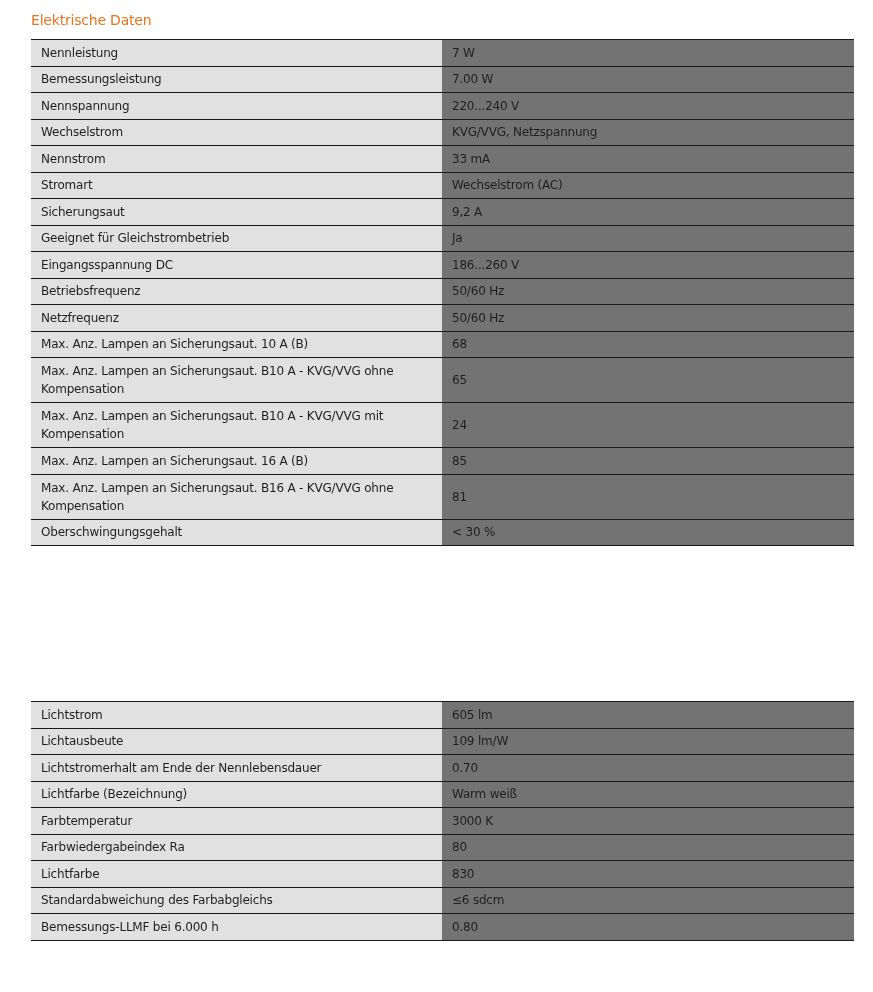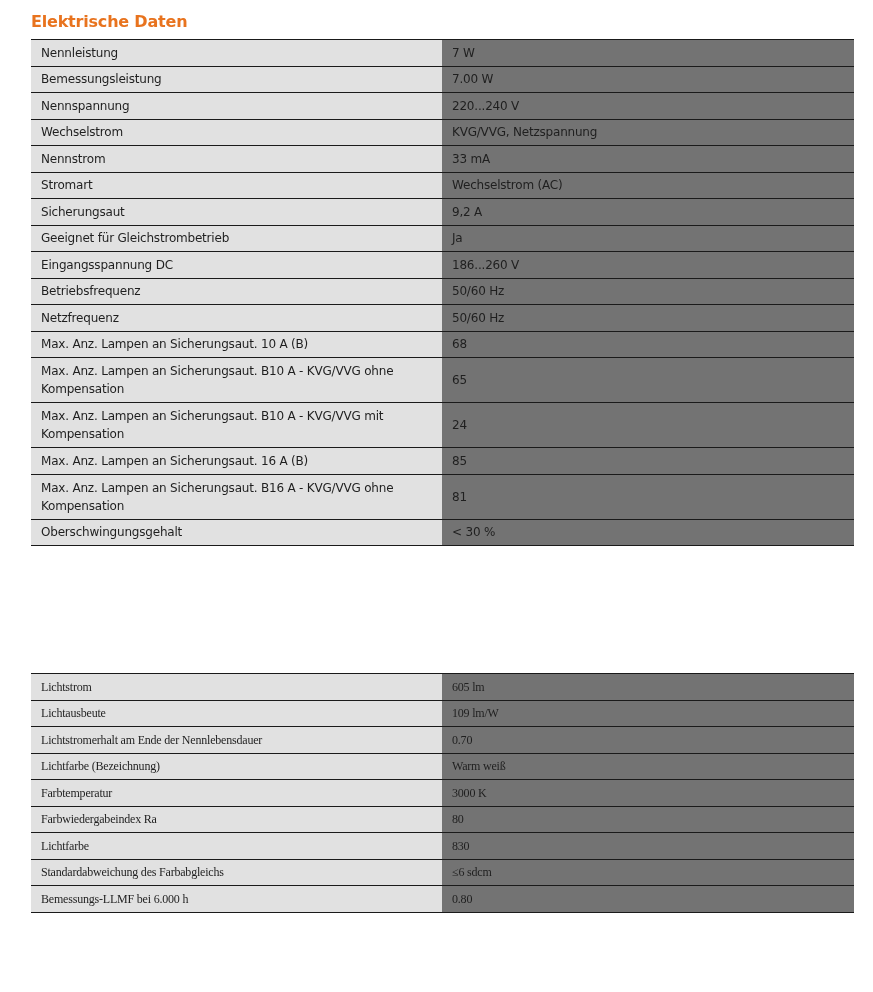--- a/index.html
+++ b/index.html
@@ -3,21 +3,21 @@
   <meta charset="utf-8">
   <style>
     html, body { margin: 0; padding: 0; background: #ffffff; }
     body {
       width: 873px; height: 992px; overflow: hidden;
       font-family: "DejaVu Sans", "Liberation Sans", sans-serif;
       color: #1f1f1f;
     }
     .section-title {
       position: absolute; left: 31px;
-      font-size: 16px; font-weight: bold; color: #e8731e;
+      font-size: 14px; font-weight: normal; color: #e8731e;
       letter-spacing: -0.2px;
       margin: 0;
     }
     table.spec {
       position: absolute; left: 31px; width: 823px;
       border-collapse: collapse; table-layout: fixed;
       font-size: 12px;
     }
     table.spec td {
       border-top: 1.5px solid #1a1a1a;
@@ -103,21 +103,21 @@
         <td class="value">81</td>
       </tr>
     <tr class="single">
         <td class="label">Oberschwingungsgehalt</td>
         <td class="value">&lt; 30 %</td>
       </tr>
   </tbody>
 </table>
 
 <h2 class="section-title" style="top:702px;">Photometrische Daten</h2>
-<table class="spec" style="top:673px;font-family:Liberation Serif, serif;">
+<table class="spec" style="top:701px;">
   <tbody>
     <tr class="single">
         <td class="label">Lichtstrom</td>
         <td class="value">605 lm</td>
       </tr>
     <tr class="single">
         <td class="label">Lichtausbeute</td>
         <td class="value">109 lm/W</td>
       </tr>
     <tr class="single">

